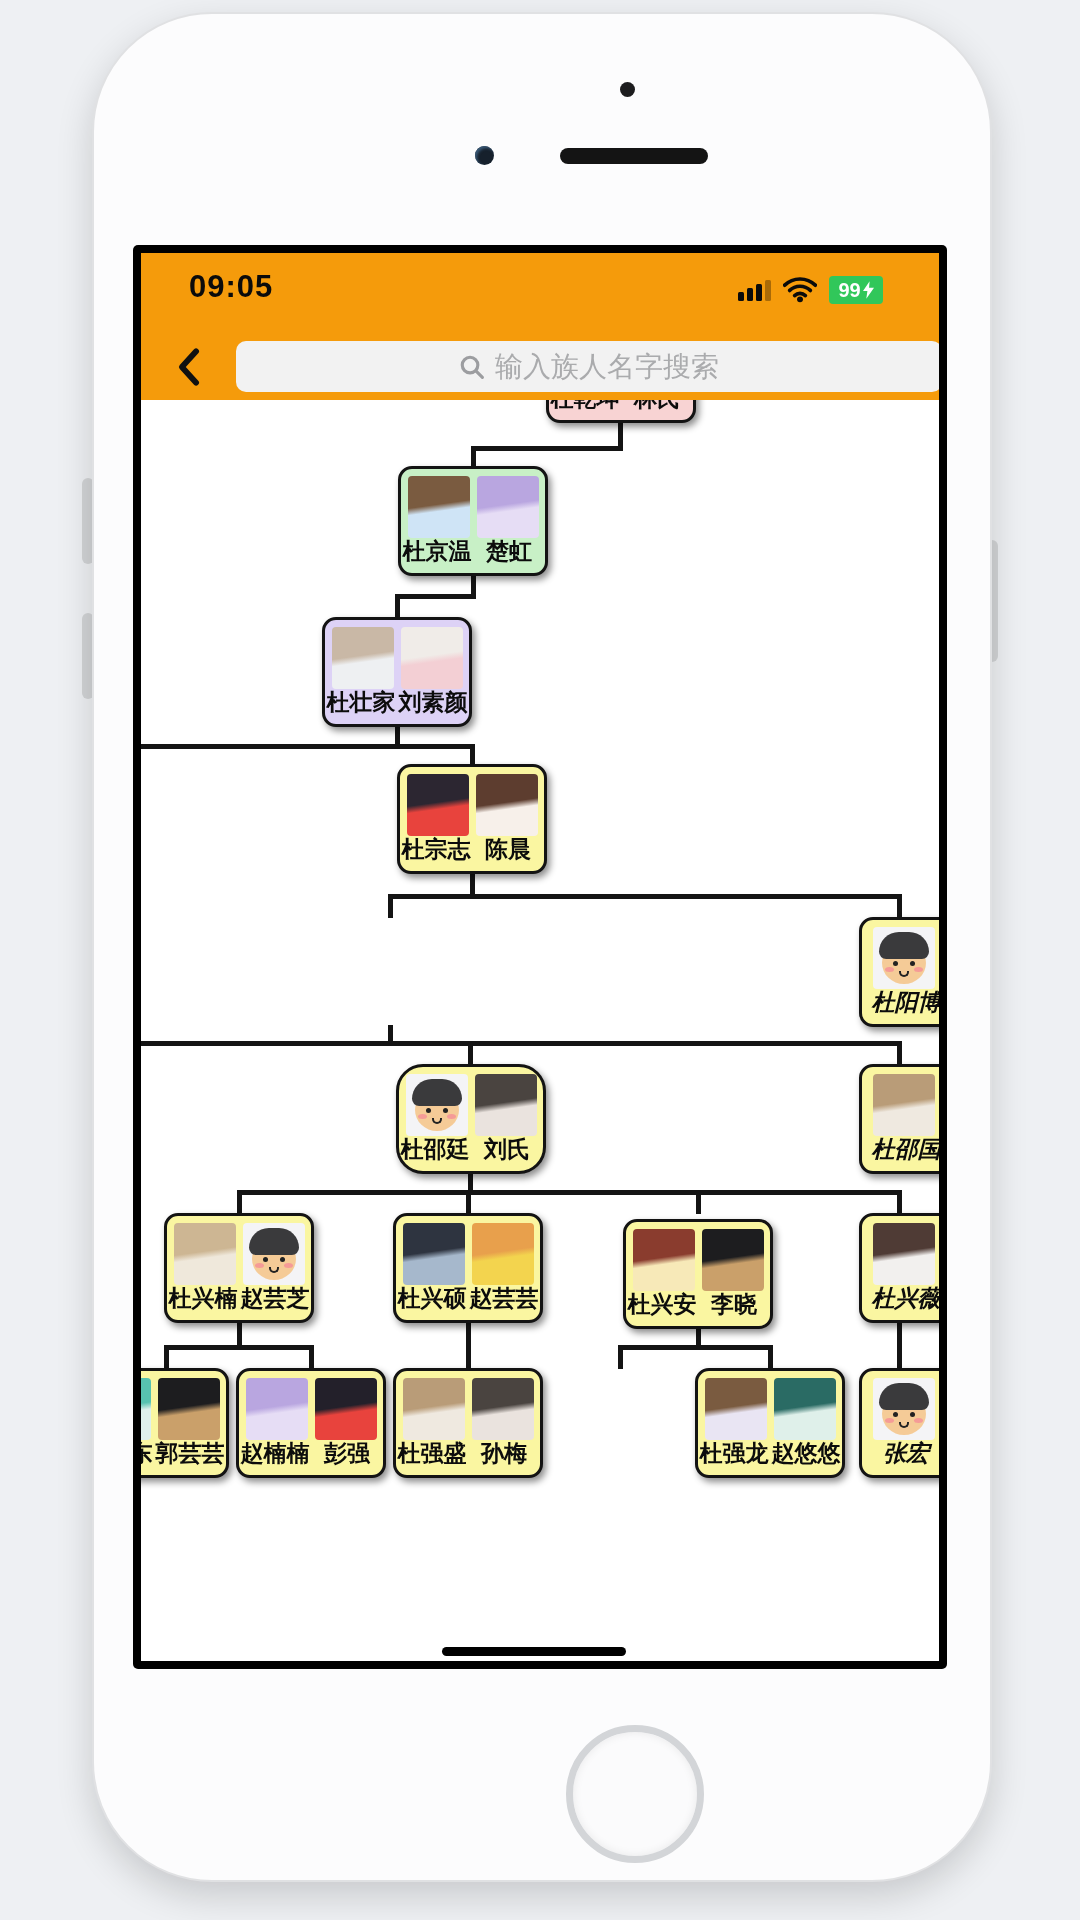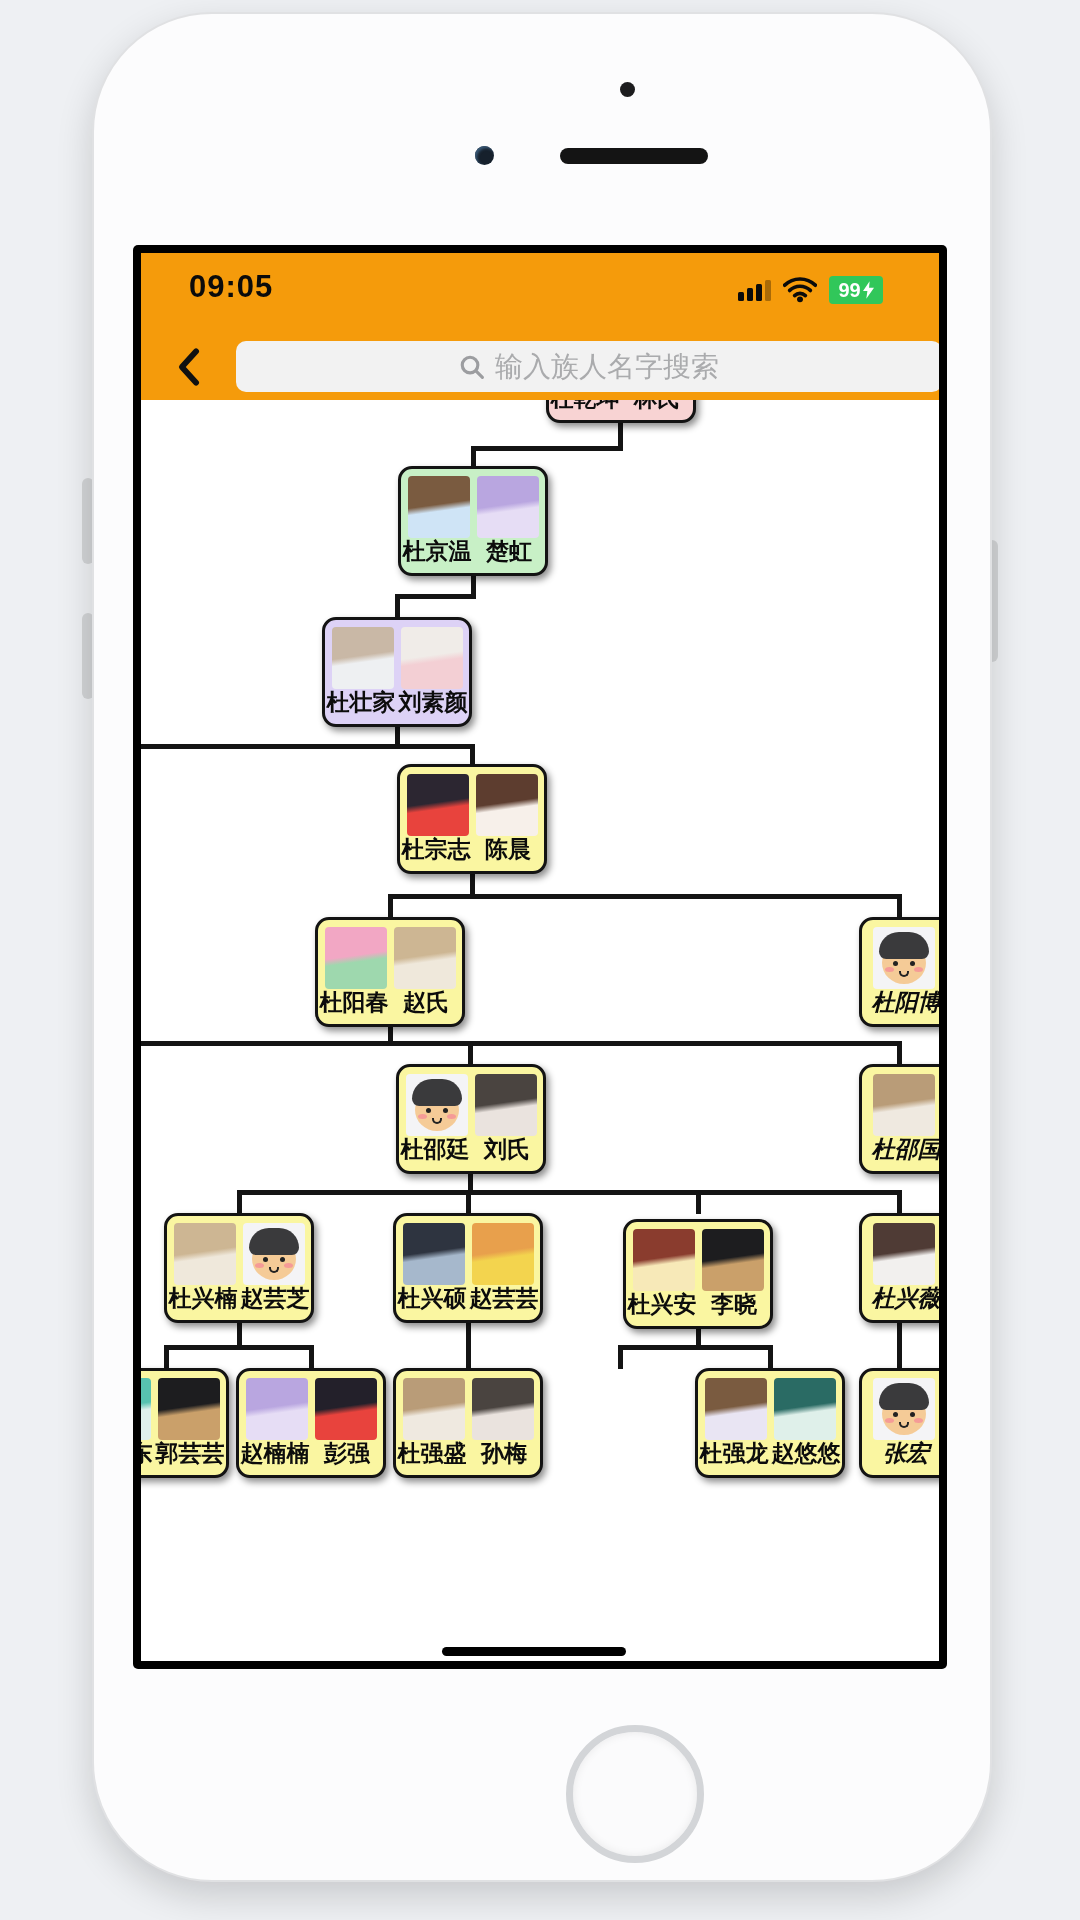--- a/index.html
+++ b/index.html
@@ -137,47 +137,37 @@
           <div class="card" style="left: 256px; top: 511px; width: 150px; height: 110px; background: rgb(250, 246, 161); text-decoration: underline;">
             <div class="avrow">
               <div class="avatar" style="background: linear-gradient(172deg, rgb(44, 38, 49) 0px, rgb(44, 38, 49) 46%, rgb(232, 67, 61) 56%, rgb(232, 67, 61) 100%);"></div>
               <div class="avatar" style="background: linear-gradient(172deg, rgb(93, 61, 47) 0px, rgb(93, 61, 47) 46%, rgb(247, 240, 234) 56%, rgb(247, 240, 234) 100%);"></div>
             </div>
             <div class="namerow">
               <span>杜宗志</span>
               <span>陈晨</span>
             </div>
           </div>
-          <div class="card" style="left: 174px; top: 664px; width: 150px; height: 110px; background: rgb(250, 246, 161);">
-            <div class="avrow">
-              <div class="avatar" style="background: linear-gradient(172deg, rgb(242, 167, 196) 0px, rgb(242, 167, 196) 46%, rgb(158, 216, 174) 56%, rgb(158, 216, 174) 100%);"></div>
-              <div class="avatar" style="background: linear-gradient(172deg, rgb(205, 182, 147) 0px, rgb(205, 182, 147) 46%, rgb(239, 232, 219) 56%, rgb(239, 232, 219) 100%);"></div>
-            </div>
-            <div class="namerow">
-              <span>杜阳春</span>
-              <span>赵氏</span>
-            </div>
-          </div>
           <div class="card single" style="left: 718px; top: 664px; width: 150px; height: 110px; background: rgb(250, 246, 161);">
             <div class="avrow">
               <div class="avatar">
                 <div class="skin"></div>
                 <div class="hair"></div>
                 <div class="eye l"></div>
                 <div class="eye r"></div>
                 <div class="cheek l"></div>
                 <div class="cheek r"></div>
                 <div class="mouth"></div>
               </div>
             </div>
             <div class="namerow">
               <span>杜阳博</span>
             </div>
           </div>
-          <div class="card" style="left: 255px; top: 811px; width: 150px; height: 110px; background: rgb(250, 246, 161);">
+          <div class="card" style="left: 255px; top: 811px; width: 150px; height: 110px; background: rgb(250, 246, 161); border-radius: 27px;">
             <div class="avrow">
               <div class="avatar">
                 <div class="skin"></div>
                 <div class="hair"></div>
                 <div class="eye l"></div>
                 <div class="eye r"></div>
                 <div class="cheek l"></div>
                 <div class="cheek r"></div>
                 <div class="mouth"></div>
               </div>

